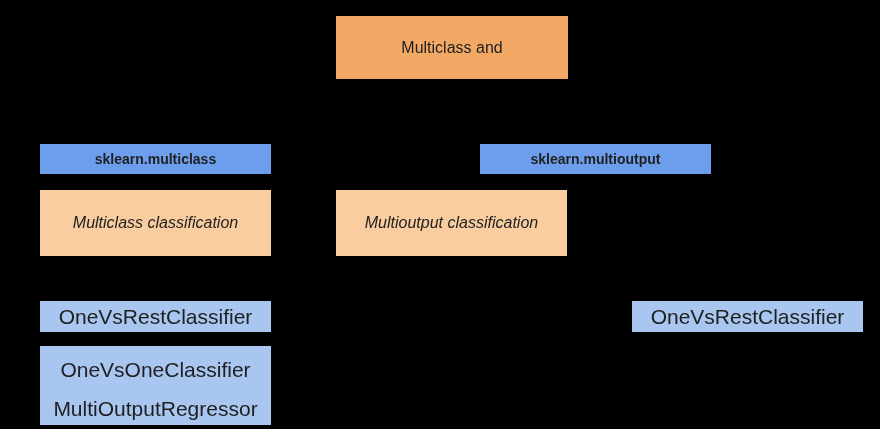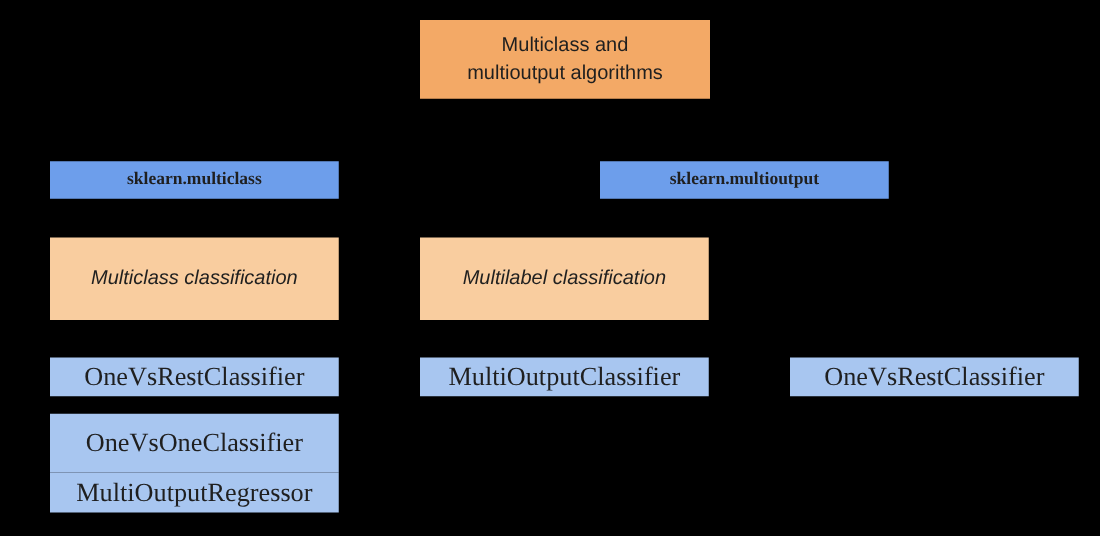--- a/index.html
+++ b/index.html
@@ -14,21 +14,22 @@
   }
   .box {
     position: absolute;
     display: flex;
     align-items: center;
     justify-content: center;
     text-align: center;
     box-sizing: border-box;
   }
   .mono {
-    font-family: Liberation Serif, serif;
+    font-family: Liberation Sans, sans-serif;
+    margin-top: 15px;
   }
   .root-box {
     left: 336px; top: 16px; width: 232px; height: 63px;
     background: var(--root-box, #f3a966);
     font-size: 16px; line-height: 22px;
   }
   .module {
     top: 129px; width: 231px; height: 30px;
     background: var(--module-box, #6d9eeb);
     font-weight: bold; font-size: 14px;
@@ -53,38 +54,36 @@
   .row-2 { top: 378px; height: 32px; }
 </style>
 </head>
 <body>
 
 <div class="canvas">
 
   <div class="box root-box">
     <div>
       <div>Multiclass and</div>
-      <div>multioutput algorithms</div>
     </div>
   </div>
 
   <div class="box module mono m-left">sklearn.multiclass</div>
 
   <div class="box module mono m-right">sklearn.multioutput</div>
 
   <div class="box cat col-l">Multiclass classification</div>
 
-  <div class="box cat col-m">Multilabel classification</div>
+  <div class="box cat col-m">Multioutput classification</div>
 
 
   <div class="box cls mono col-l row-0">OneVsRestClassifier</div>
 
   <div class="box cls mono col-l row-1">OneVsOneClassifier</div>
 
   <div class="box cls mono col-l row-2">MultiOutputRegressor</div>
 
-  <div class="box cls mono col-m row-0">MultiOutputClassifier</div>
 
 
   <div class="box cls mono col-r row-0">OneVsRestClassifier</div>
 
 
 </div>
 
 </body></html>

